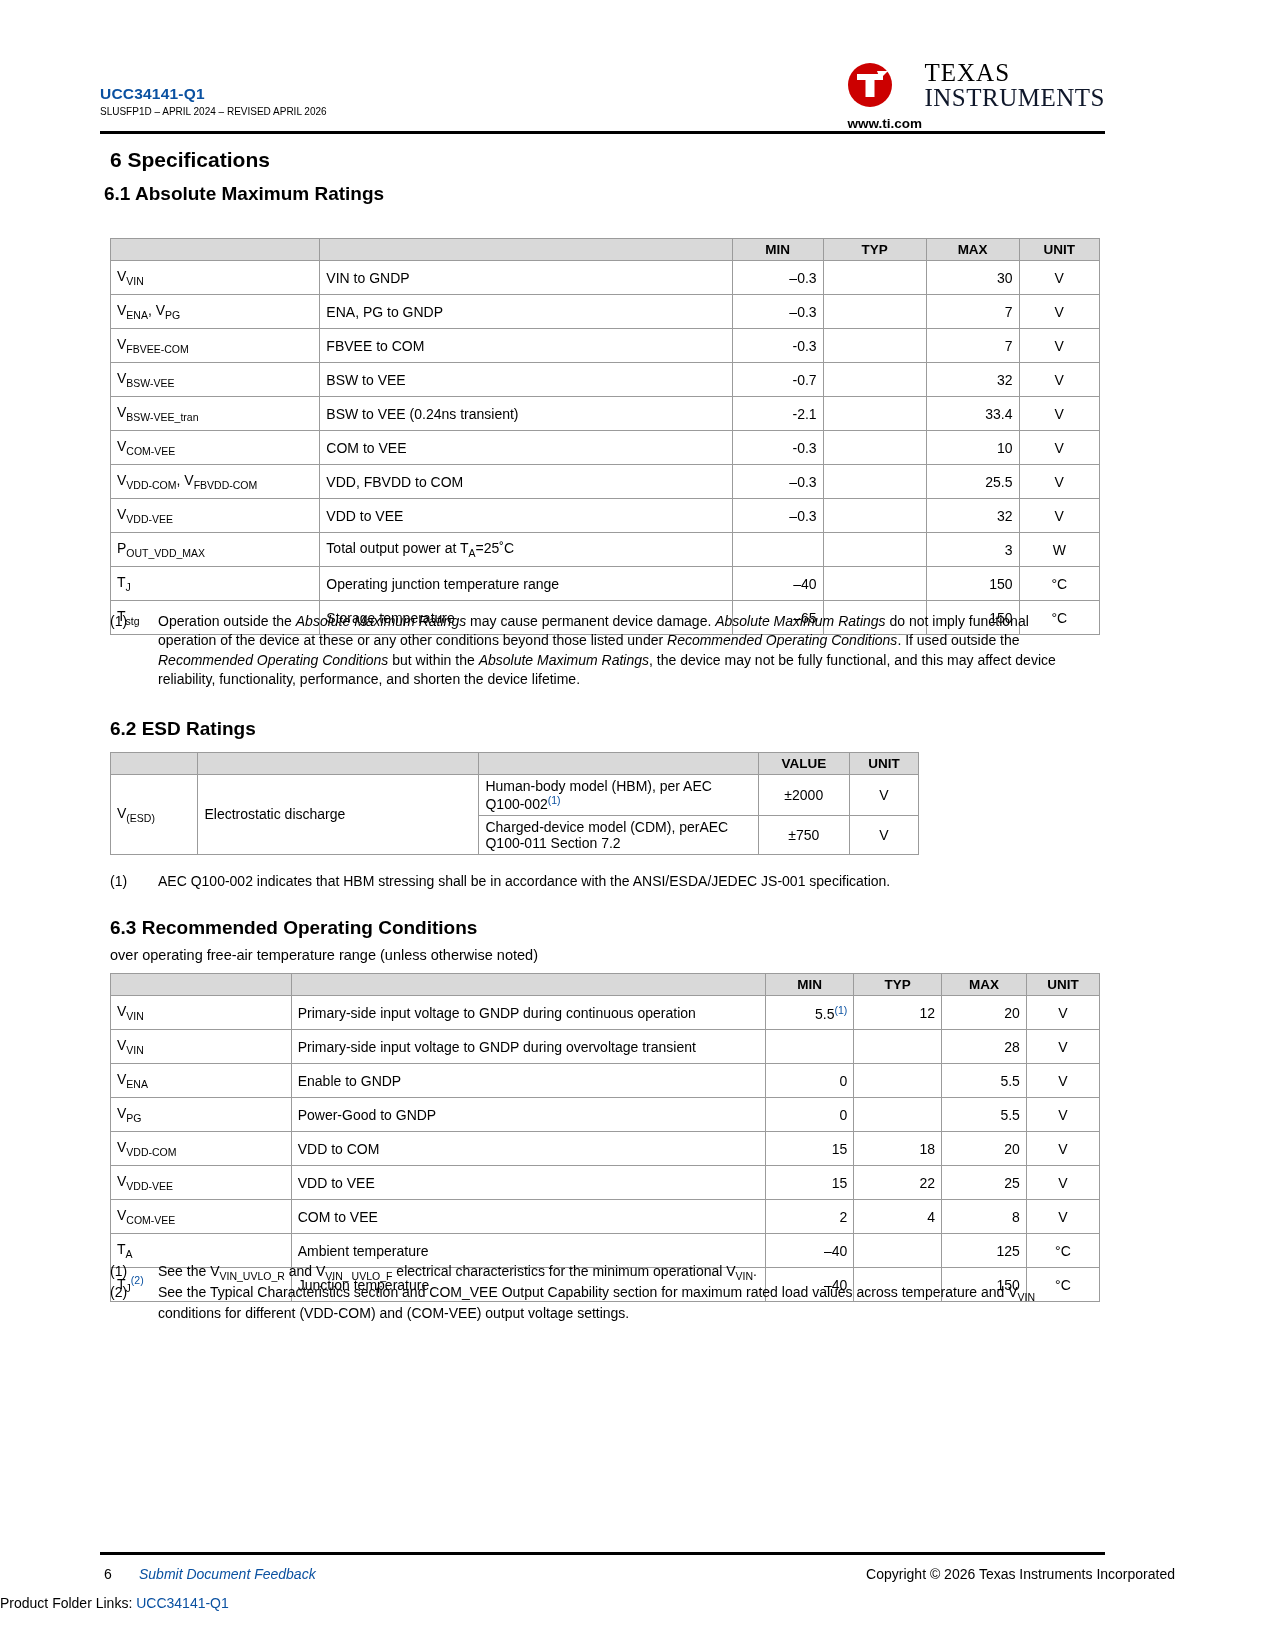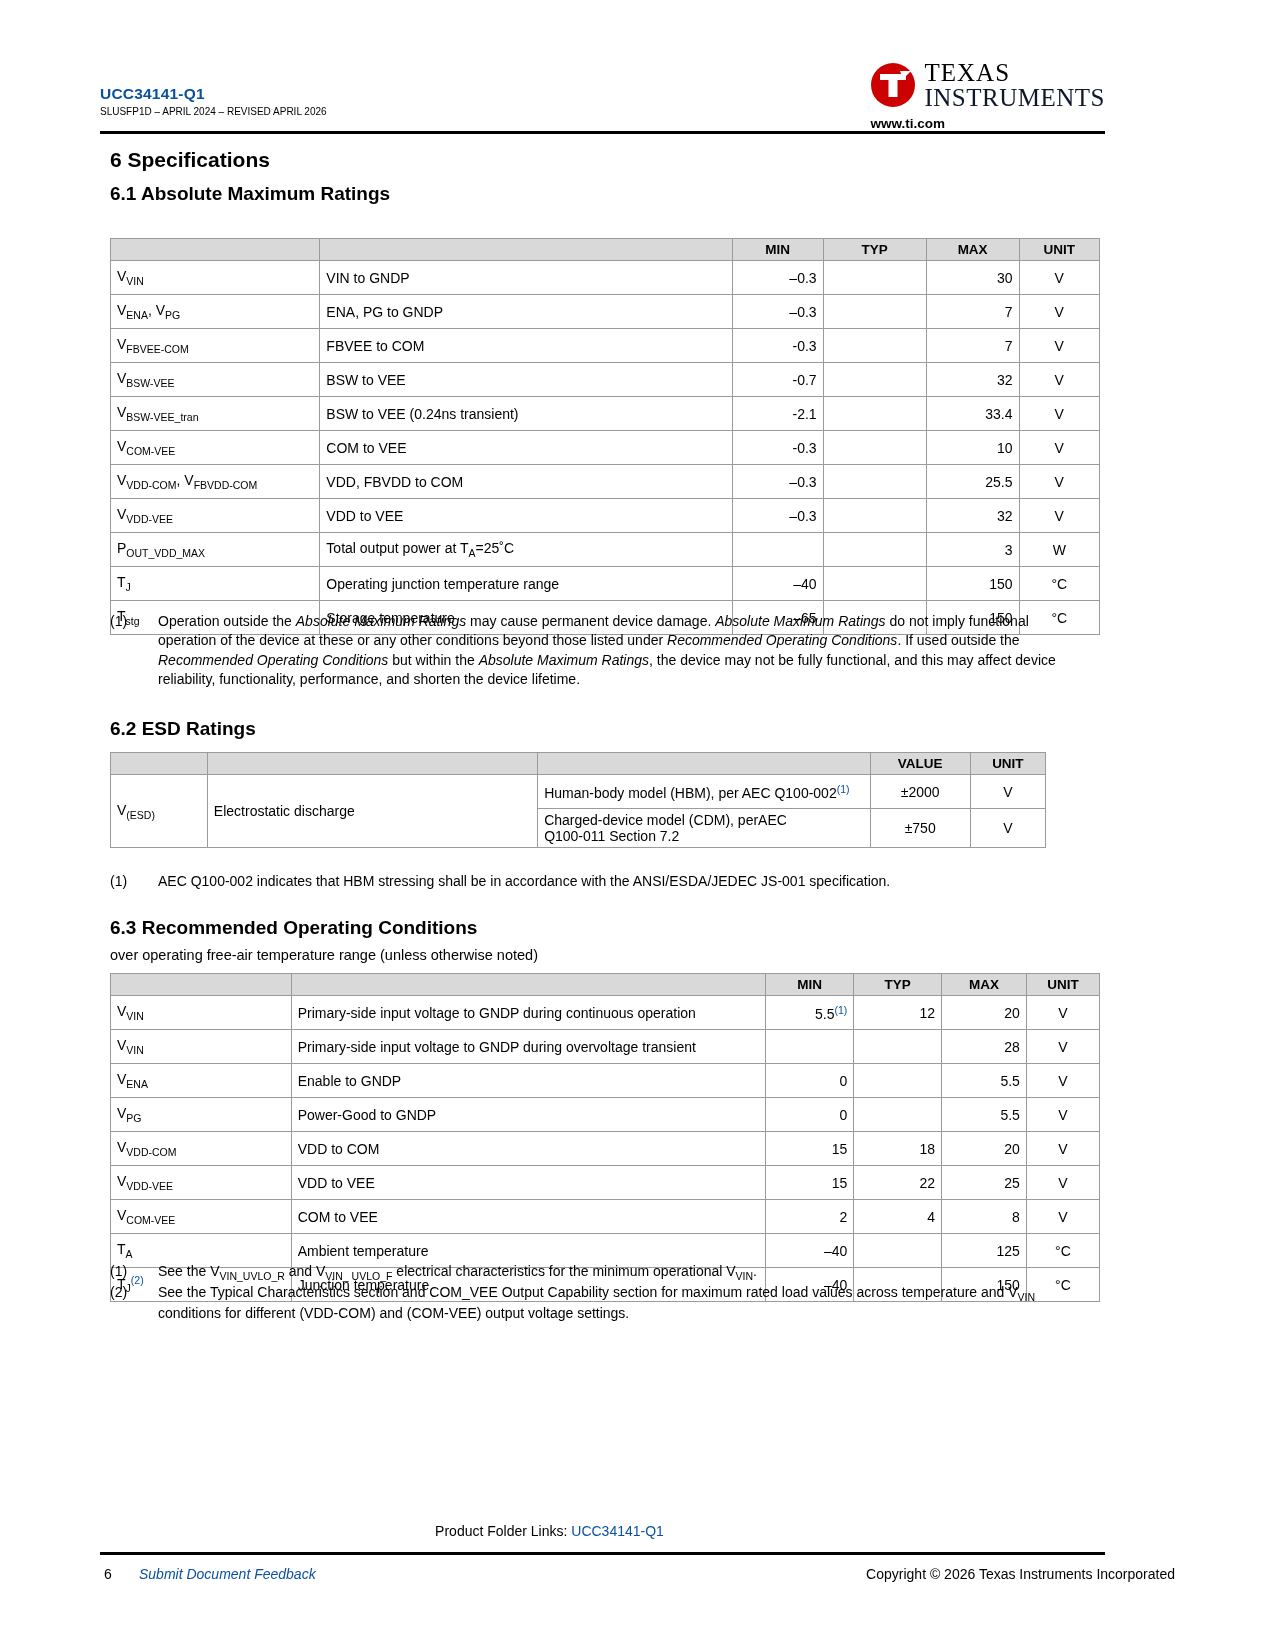--- a/index.html
+++ b/index.html
@@ -10,21 +10,21 @@
     position:relative;
   }
   .page { position:absolute; left:0; top:0; width:1275px; height:1650px; }
 
   
   .hdr { position:absolute; left:100px; top:60px; width:1005px; }
   .hdr-left { position:absolute; left:0; top:25px; }
   .doc-title { color:#0a51a1; font-weight:bold; font-size:15.5px; letter-spacing:0.2px; }
   .doc-sub { font-size:10px; margin-top:3px; }
   .ti-logo { position:absolute; right:0; top:0; text-align:right; }
-  .ti-logo-row { display:flex; align-items:center; justify-content:flex-end; }
+  .ti-logo-row { display:flex; align-items:center; justify-content:flex-end;gap:23px; }
   .ti-mark { width:46px; height:46px; position:relative; margin-right:8px; }
   .ti-mark svg { display:block; }
   .ti-words { line-height:1.0; text-align:left; }
   .ti-texas { font-family:"Liberation Serif", serif; font-size:25px; letter-spacing:1px; color:#000; font-weight:normal;}
   .ti-inst  { font-family:"Liberation Serif", serif; font-size:25px; letter-spacing:0.5px; color:#0f172a; }
   .ti-url { font-size:13.5px; font-weight:bold; margin-top:6px; text-align:left; }
   .hdr-rule { position:absolute; left:100px; top:131px; width:1005px; height:3px; background:#000; }
 
   
   .h1 { position:absolute; font-size:21px; font-weight:bold; }
@@ -78,21 +78,21 @@
           <div class="ti-texas">TEXAS</div>
           <div class="ti-inst">INSTRUMENTS</div>
         </div>
       </div>
       <div class="ti-url">www.ti.com</div>
     </div>
   </div>
   <div class="hdr-rule"></div>
 
   <div class="h1" style="left:110px; top:148px;">6 Specifications</div>
-  <div class="h2" style="left:110px; top:183px;">6.1 Absolute Maximum Ratings</div>
+  <div class="h2" style="left:104px; top:183px;">6.1 Absolute Maximum Ratings</div>
 
   <table style="left:110px; top:238px; width:990px;">
     <colgroup>
       <col style="width:198px">
         <col style="width:400px">
         <col style="width:88px">
         <col style="width:100px">
         <col style="width:90px">
         <col style="width:78px">
     </colgroup>
@@ -200,21 +200,21 @@
 
   <div class="notes" style="left:110px; top:612px; width:980px;">
     <div class="n">
       <div class="nl">(1)</div>
       <div class="nt">Operation outside the <i>Absolute Maximum Ratings</i> may cause permanent device damage. <i>Absolute Maximum Ratings</i> do not imply functional operation of the device at these or any other conditions beyond those listed under <i>Recommended Operating Conditions</i>. If used outside the <i>Recommended Operating Conditions</i> but within the <i>Absolute Maximum Ratings</i>, the device may not be fully functional, and this may affect device reliability, functionality, performance, and shorten the device lifetime.</div>
     </div>
   </div>
 
   <div class="h2" style="left:110px; top:718px;">6.2 ESD Ratings</div>
 
-  <table style="left:110px; top:752px; width:936px;">
+  <table style="left:110px; top:752px; width:809px;">
     <colgroup>
       <col style="width:88px">
         <col style="width:352px">
         <col style="width:356px">
         <col style="width:104px">
         <col style="width:78px">
     </colgroup>
     <thead>
       <tr>
         <th></th>
@@ -356,18 +356,18 @@
     <div class="n">
       <div class="nl">(2)</div>
       <div class="nt">See the Typical Characteristics section and COM_VEE Output Capability section for maximum rated load values across temperature and V<span class="sub">VIN</span> conditions for different (VDD-COM) and (COM-VEE) output voltage settings.</div>
     </div>
   </div>
 
   <div class="ftr-rule"></div>
   <div class="ftr" style="left:104px; top:1566px;">6</div>
   <div class="ftr linkit" style="left:139px; top:1566px;">Submit Document Feedback</div>
   <div class="ftr" style="right:100px; top:1566px; left:auto;">Copyright © 2026 Texas Instruments Incorporated</div>
-  <div class="ftr" style="left:0; top:1523px; width:1099px; text-align:center;">
+  <div class="ftr" style="left:0; top:1595px; width:1099px; text-align:left;">
     <span>Product Folder Links:</span>
     <span class="link">UCC34141-Q1</span>
   </div>
 
 </div>
 
 </body></html>

